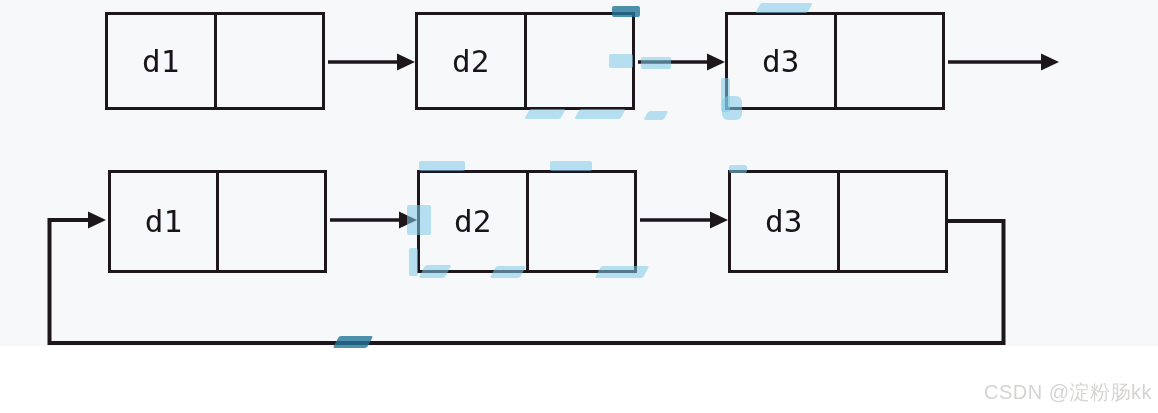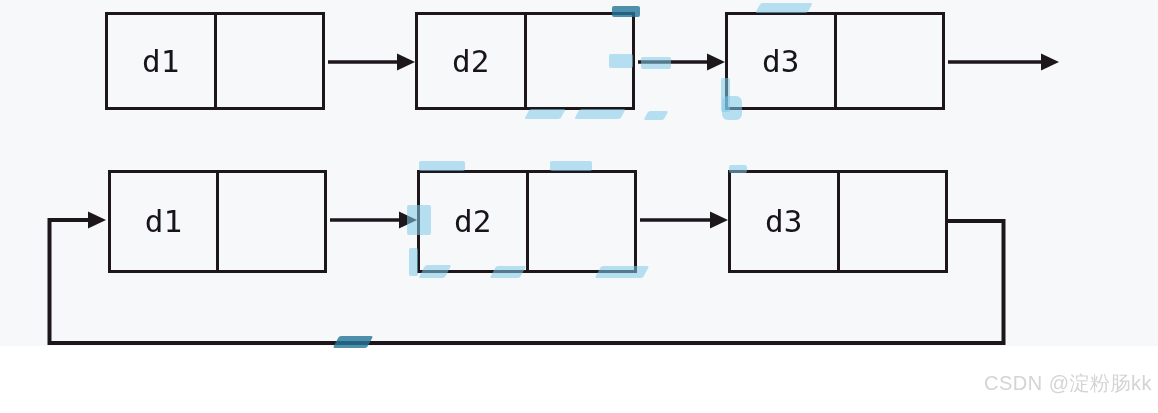--- a/index.html
+++ b/index.html
@@ -31,21 +31,21 @@
   }
   svg.connectors{position:absolute;left:0;top:0;pointer-events:none;}
   .conn{stroke:#1d171c;stroke-width:3.5;fill:none;}
   .loop{stroke:#1d171c;stroke-width:4;fill:none;}
   .head{fill:#1d171c;stroke:none;}
   .mark{position:absolute;background:rgba(128,203,232,0.55);border-radius:2px;transform:skewX(-28deg);}
   .mark.straight{transform:none;}
   .mark.dark{background:rgba(36,116,152,0.8);}
   .watermark{
     position:absolute;
-    right:6px;top:370px;
+    right:6px;top:379px;
     font-family:"Liberation Sans",sans-serif;
     font-size:20px;
     color:#d5d4d2;
     letter-spacing:0.5px;
     white-space:nowrap;
   }
 </style>
 </head>
 <body>
 

